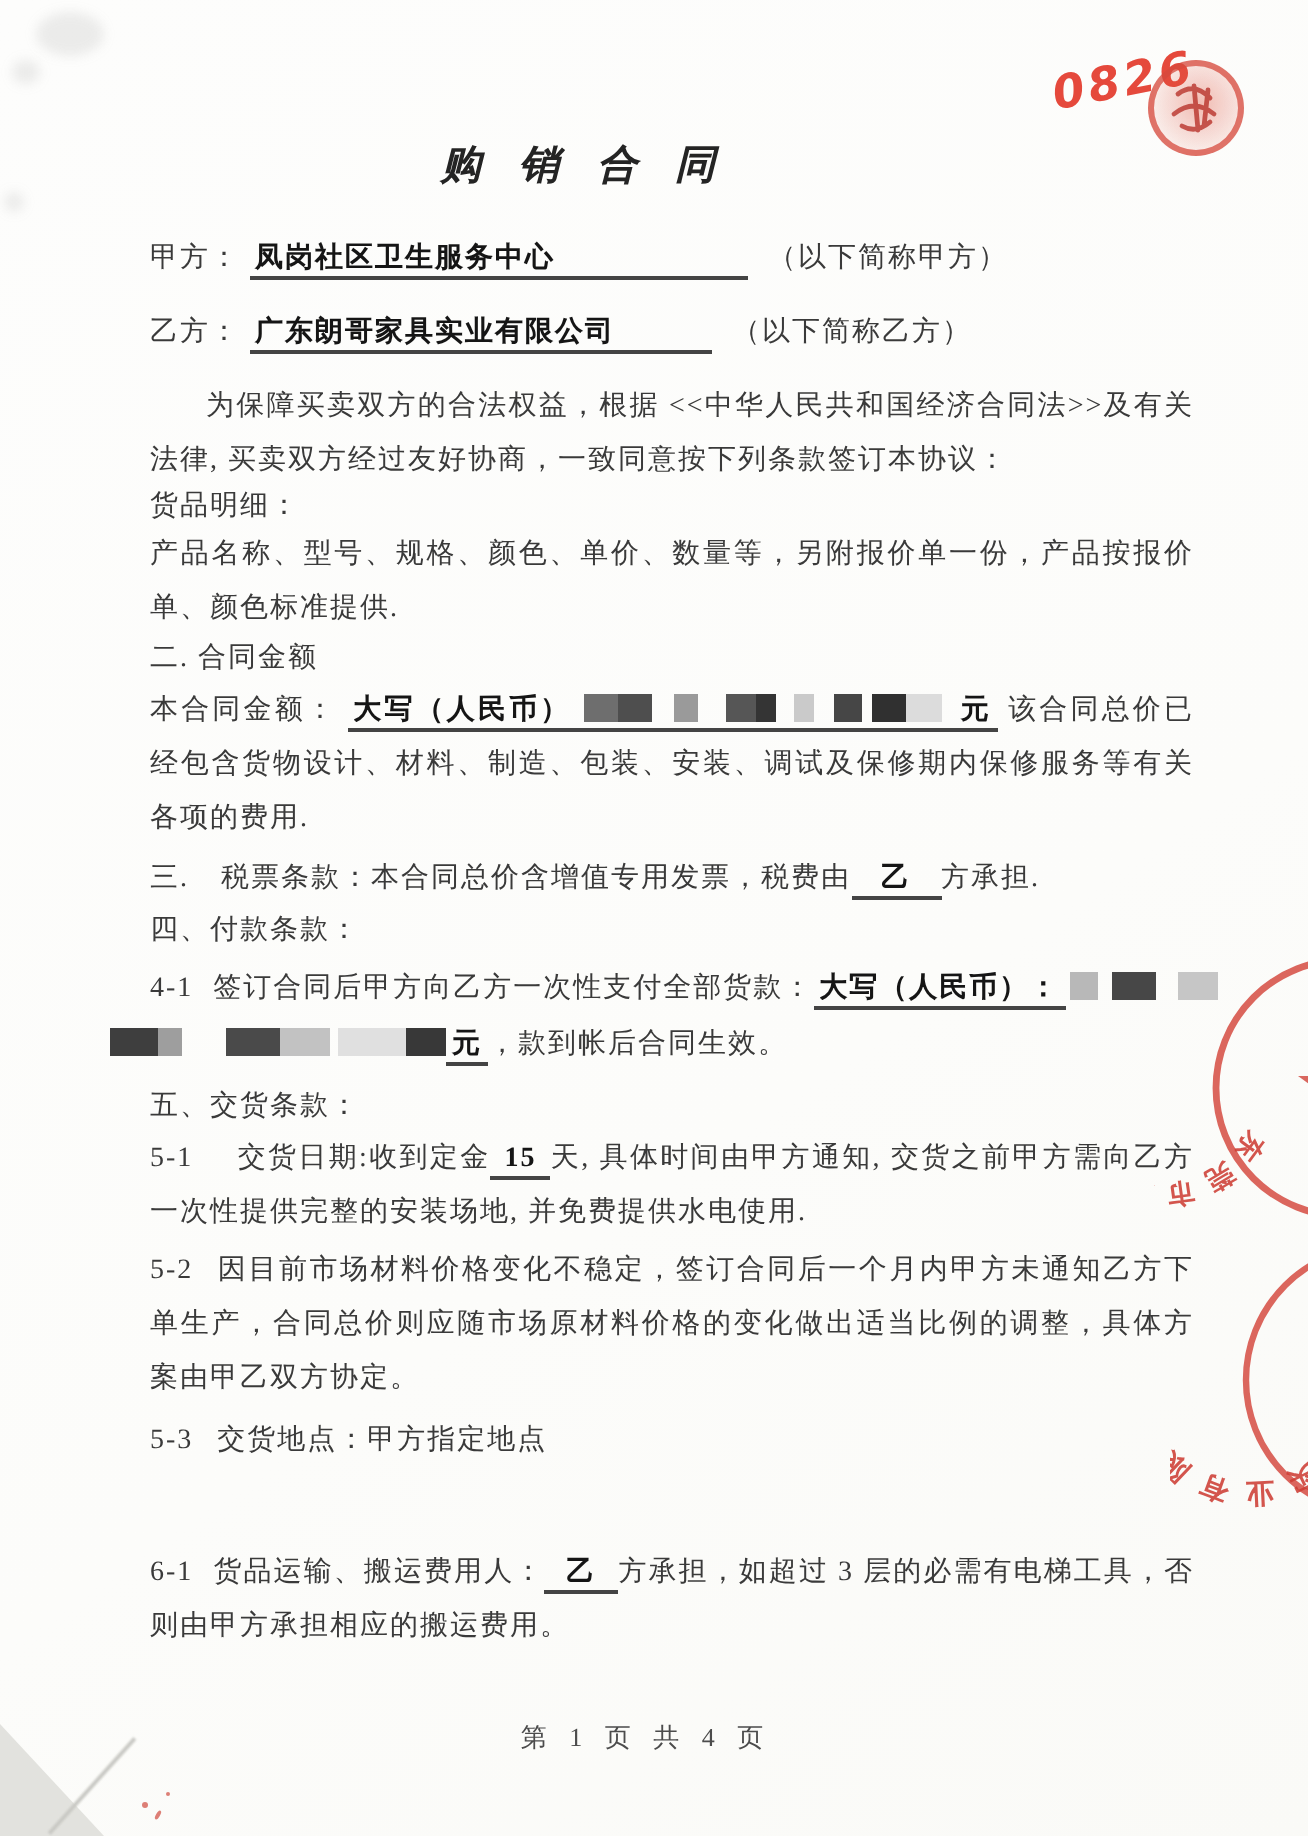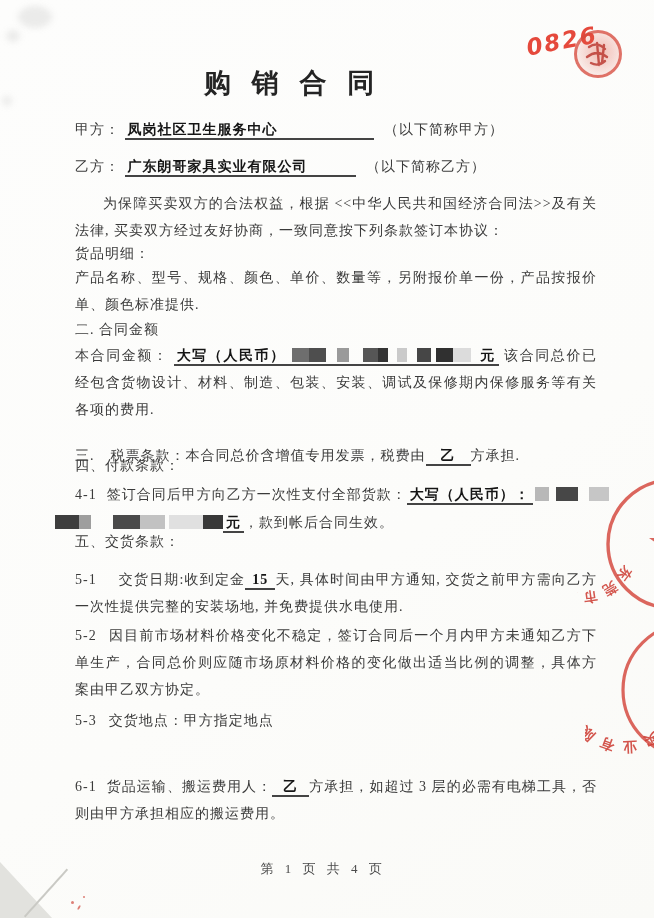--- a/index.html
+++ b/index.html
@@ -8,21 +8,21 @@
     background:linear-gradient(145deg,#fdfdfc 0%,#fcfcfa 60%,#fafaf7 100%);
     overflow:hidden;
     font-family:"Liberation Serif","DejaVu Serif",serif;
     color:#3a3a3a;font-size:14px;letter-spacing:1px;
   }
   .abs{position:absolute;}
   .para{left:75px;width:522px;line-height:27px;text-align:justify;}
   .line{left:75px;line-height:18px;white-space:nowrap;font-family:Liberation Serif, serif;}
   .title{
     top:66px;left:0;width:585px;text-align:center;
-    font-size:27px;font-weight:700;color:#242424;letter-spacing:7px;line-height:34px;
+    font-size:20px;font-weight:700;color:#242424;letter-spacing:7px;line-height:34px;font-style:italic;
   }
   .b{font-weight:700;color:#151515;}
   .ul{border-bottom:2px solid #444;padding:0 3px 1px 3px;}
   .indent{text-indent:2em;}
   .mosaic i{display:inline-block;height:14px;vertical-align:-2px;}
   .footer{
     top:860px;left:0;width:646px;text-align:center;
     font-size:13px;color:#4c4c4c;letter-spacing:4px;
   }
   .annotation{
@@ -82,34 +82,34 @@
   <div class="abs para" style="top:240px;">货品明细：</div>
   <div class="abs para" style="top:316px;">二. 合同金额</div>
 
   <div class="abs para" style="top:264px;">产品名称、型号、规格、颜色、单价、数量等，另附报价单一份，产品按报价单、颜色标准提供.</div>
   <div class="abs para" style="top:342px;">
     <span>本合同金额：</span>
     <span class="ul"><span class="b">大写（人民币）</span><span class="mosaic"><i style="width:17px;background:#6e6e6e;margin-left:6px;"></i><i style="width:17px;background:#4e4e4e;"></i><i style="width:12px;background:#9a9a9a;margin-left:11px;"></i><i style="width:15px;background:#565656;margin-left:14px;"></i><i style="width:10px;background:#343434;"></i><i style="width:10px;background:#cacaca;margin-left:9px;"></i><i style="width:14px;background:#464646;margin-left:10px;"></i><i style="width:17px;background:#303030;margin-left:5px;"></i><i style="width:18px;background:#dcdcdc;"></i></span><span class="b" style="margin-left:9px;">元</span></span>
     <span>该合同总价已经包含货物设计、材料、制造、包装、安装、调试及保修期内保修服务等有关各项的费用.</span>
   </div>
 
-  <div class="abs para" style="top:426px;margin-top:16px;">
+  <div class="abs para" style="top:426px;">
     <span style="margin-right:16px;">三.</span><span>税票条款：本合同总价含增值专用发票，税费由</span><span class="ul b" style="padding:0 15px 1px 15px;">乙</span><span>方承担.</span>
   </div>
 
   <div class="abs para" style="top:452px;">四、付款条款：</div>
 
   <div class="abs line" style="top:486px;">
     <span style="margin-right:10px;">4-1</span><span>签订合同后甲方向乙方一次性支付全部货款：</span><span class="ul b">大写（人民币）：</span><span class="mosaic"><i style="width:14px;background:#b8b8b8;margin-left:2px;"></i><i style="width:22px;background:#474747;margin-left:7px;"></i><i style="width:20px;background:#c6c6c6;margin-left:11px;"></i></span>
   </div>
   <div class="abs line" style="top:514px;left:55px;">
     <span class="mosaic"><i style="width:24px;background:#3e3e3e;"></i><i style="width:12px;background:#9e9e9e;"></i><i style="width:27px;background:#4a4a4a;margin-left:22px;"></i><i style="width:25px;background:#c2c2c2;"></i><i style="width:34px;background:#e0e0e0;margin-left:4px;"></i><i style="width:20px;background:#383838;"></i></span><span class="ul b">元</span><span>，款到帐后合同生效。</span>
   </div>
 
-  <div class="abs para" style="top:528px;">五、交货条款：</div>
+  <div class="abs para" style="top:540px;">五、交货条款：</div>
 
   <div class="abs para" style="top:566px;">
     <span style="margin-right:22px;">5-1</span><span>交货日期:收到定金</span><span class="ul b" style="padding:0 7px 1px 7px;">15</span><span>天, 具体时间由甲方通知, 交货之前甲方需向乙方一次性提供完整的安装场地, 并免费提供水电使用.</span>
   </div>
 
   <div class="abs para" style="top:622px;">
     <span style="margin-right:12px;">5-2</span><span>因目前市场材料价格变化不稳定，签订合同后一个月内甲方未通知乙方下单生产，合同总价则应随市场原材料价格的变化做出适当比例的调整，具体方案由甲乙双方协定。</span>
   </div>
 
   <div class="abs para" style="top:707px;">

